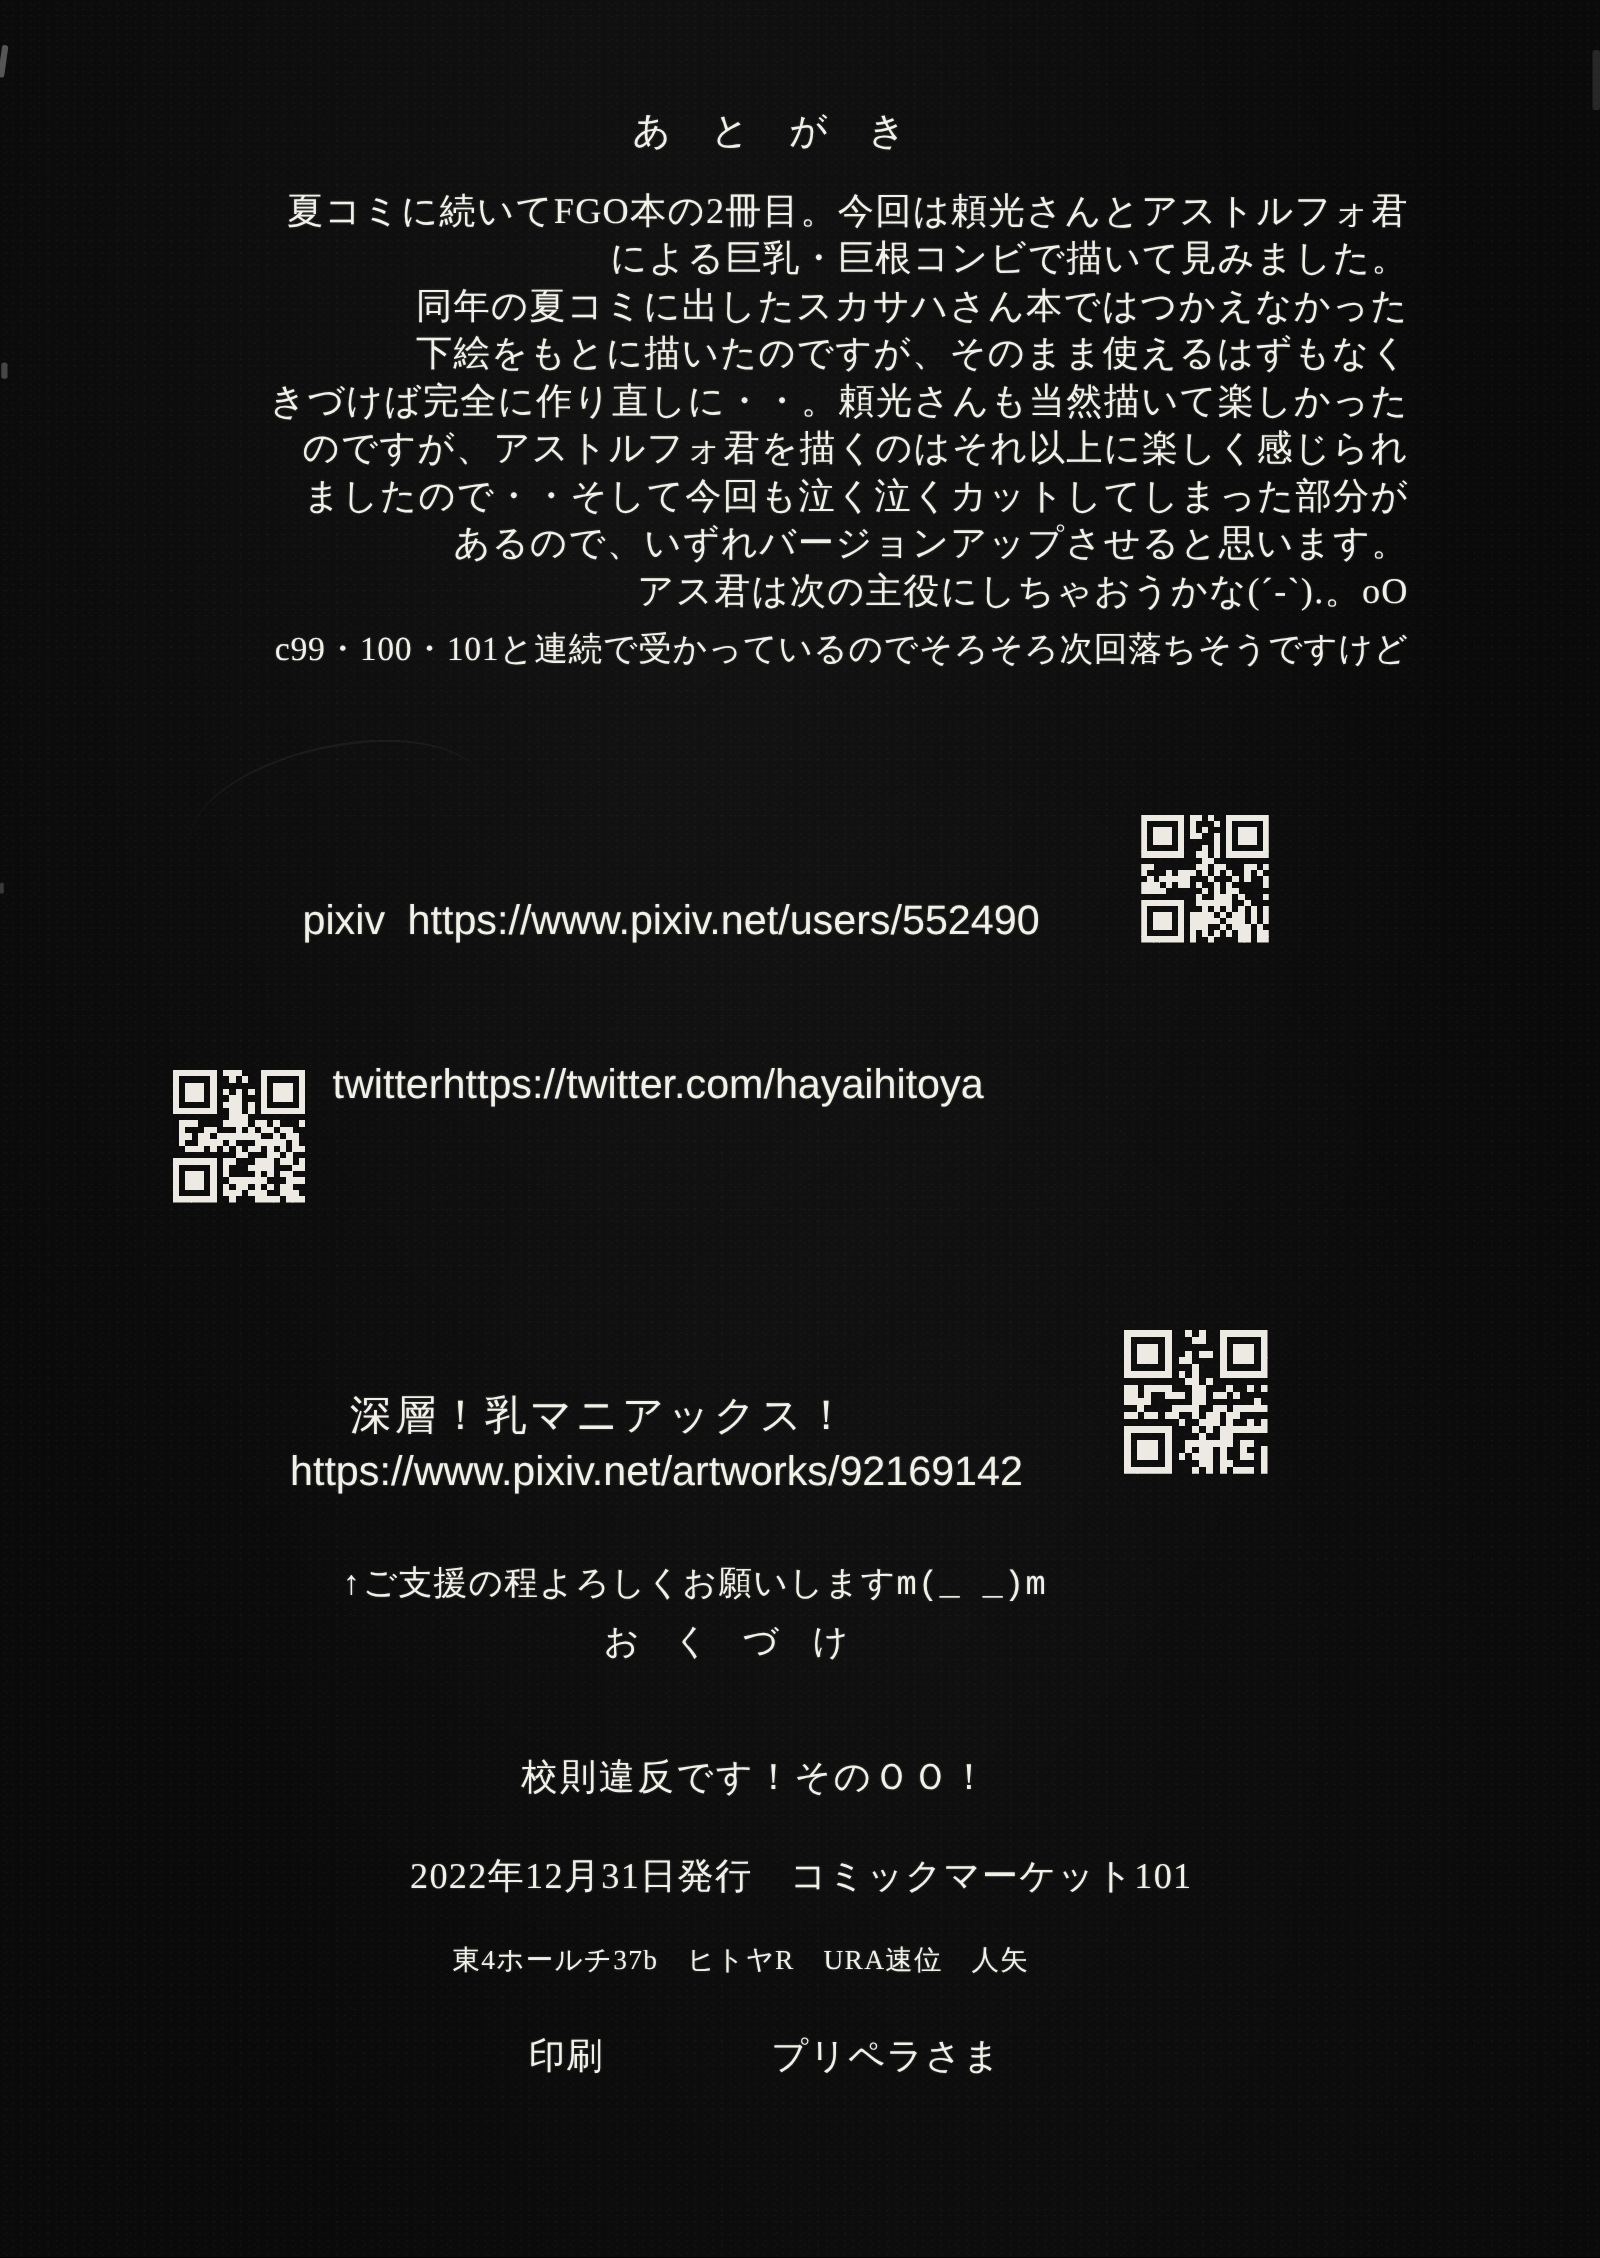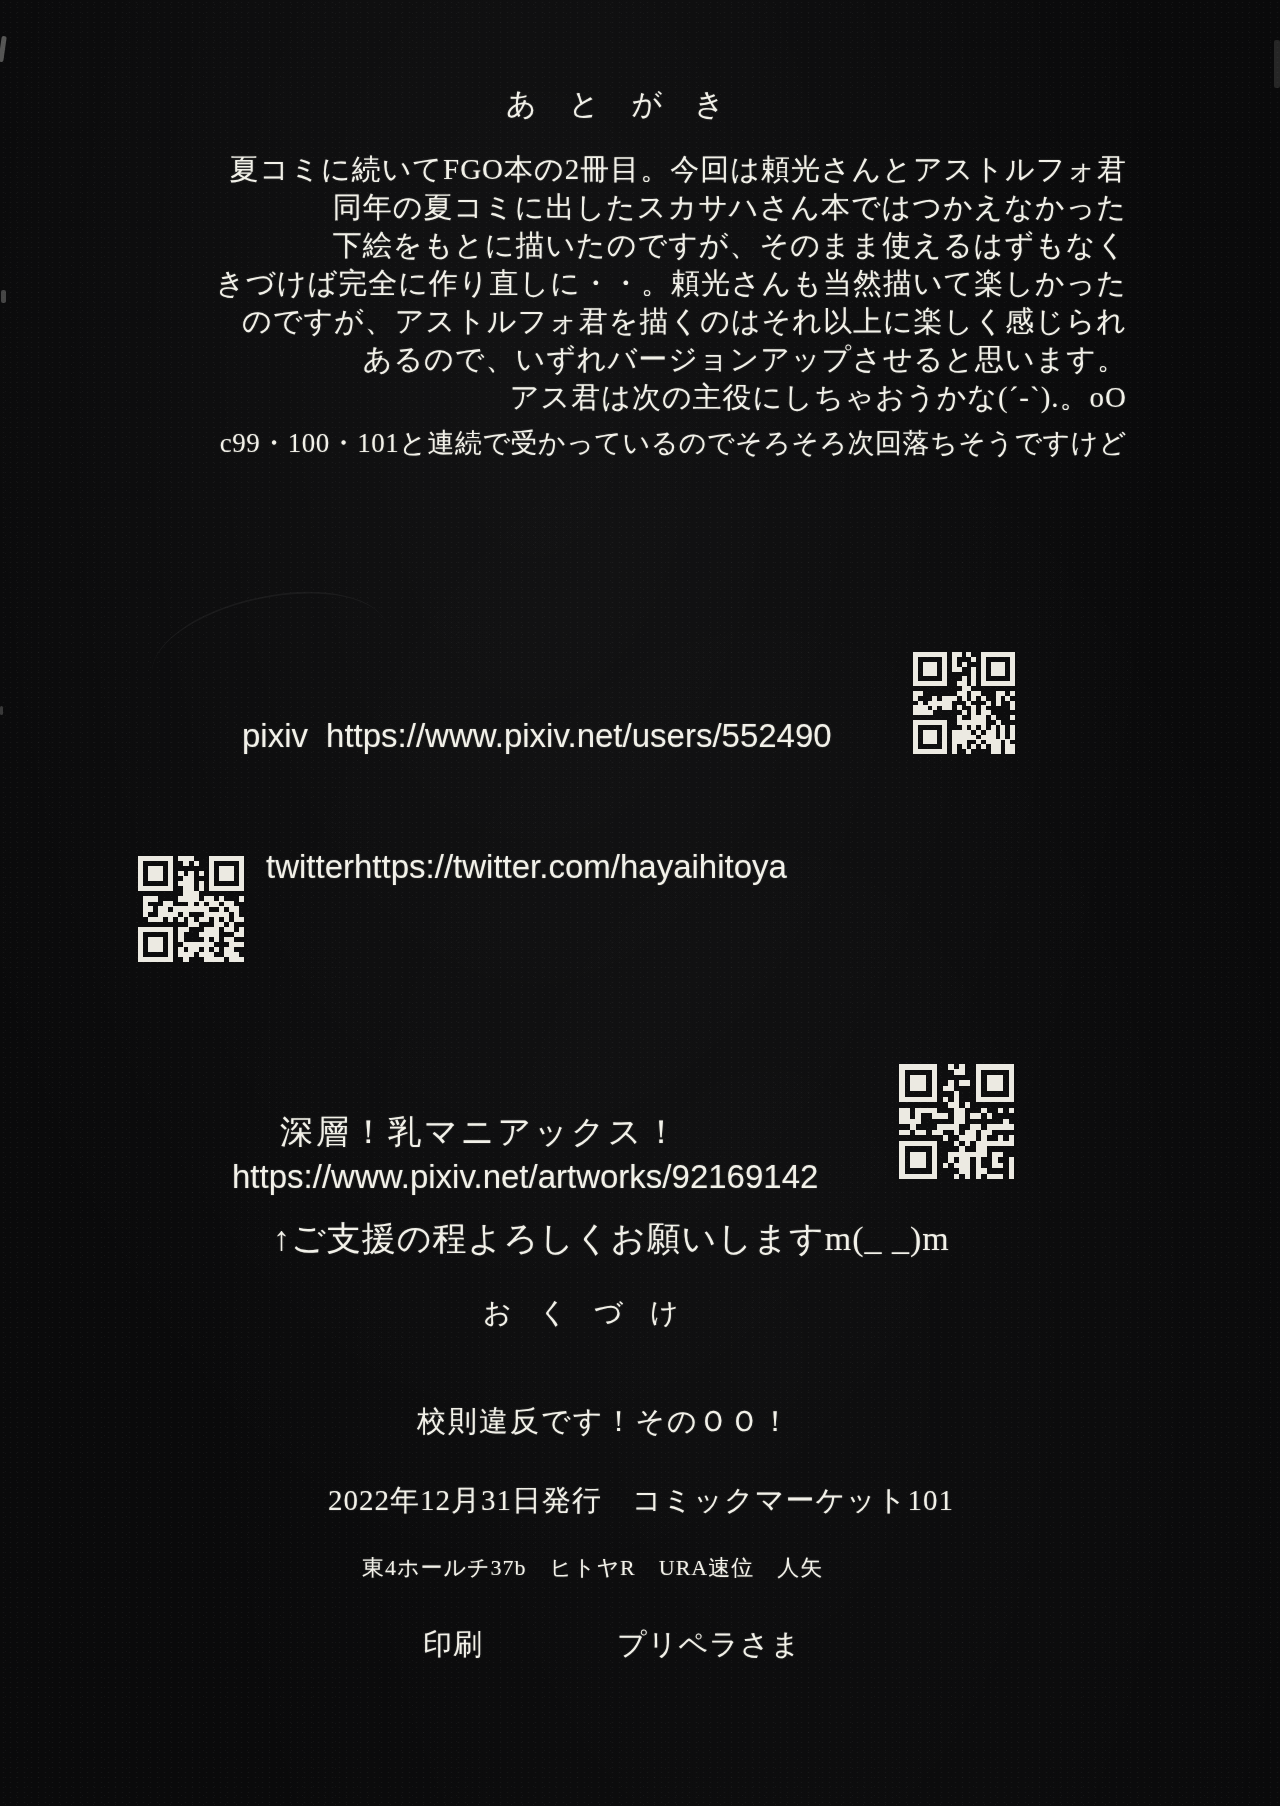--- a/index.html
+++ b/index.html
@@ -51,22 +51,22 @@
     position:absolute; left:280px; top:1110px; white-space:nowrap;
     font-family:"Liberation Sans","DejaVu Sans",sans-serif;
     font-size:33px; font-weight:500; letter-spacing:3px;
   }
   .support-url {
     position:absolute; left:232px; top:1158px; white-space:nowrap;
     font-family:"Liberation Sans","DejaVu Sans",sans-serif;
     font-size:33px;
   }
   .support-note {
-    position:absolute; left:273px; top:1216px; white-space:nowrap;
-    font-size:34px; letter-spacing:1px;
+    position:absolute; left:273px; top:1248px; white-space:nowrap;
+    font-size:27px; letter-spacing:1px;font-family:Liberation Mono, monospace;
   }
 
   .okuzuke {
     position:absolute; left:483px; top:1294px; white-space:nowrap;
     font-size:28px; letter-spacing:27px;
   }
   .book-title {
     position:absolute; left:417px; top:1402px; white-space:nowrap;
     font-size:29px; letter-spacing:2px;
   }
@@ -98,24 +98,26 @@
 </style>
 </head>
 <body>
 
 <div class="page">
 
   <div class="title glow">あとがき</div>
 
   <div class="body glow">
     <div>夏コミに続いてFGO本の2冊目。今回は頼光さんとアストルフォ君</div>
+    <div>による巨乳・巨根コンビで描いて見みました。</div>
     <div>同年の夏コミに出したスカサハさん本ではつかえなかった</div>
     <div>下絵をもとに描いたのですが、そのまま使えるはずもなく</div>
     <div>きづけば完全に作り直しに・・。頼光さんも当然描いて楽しかった</div>
     <div>のですが、アストルフォ君を描くのはそれ以上に楽しく感じられ</div>
+    <div>ましたので・・そして今回も泣く泣くカットしてしまった部分が</div>
     <div>あるので、いずれバージョンアップさせると思います。</div>
     <div>アス君は次の主役にしちゃおうかな(´-`).。oO</div>
     <div class="small small-first">c99・100・101と連続で受かっているのでそろそろ次回落ちそうですけど</div>
   </div>
 
   <svg class="qr qr-pixiv" viewBox="0 0 21 21">
       <rect x="0" y="0" width="1.02" height="1.02" fill="#eceae2"></rect>
       <rect x="1" y="0" width="1.02" height="1.02" fill="#eceae2"></rect>
       <rect x="2" y="0" width="1.02" height="1.02" fill="#eceae2"></rect>
       <rect x="3" y="0" width="1.02" height="1.02" fill="#eceae2"></rect>

